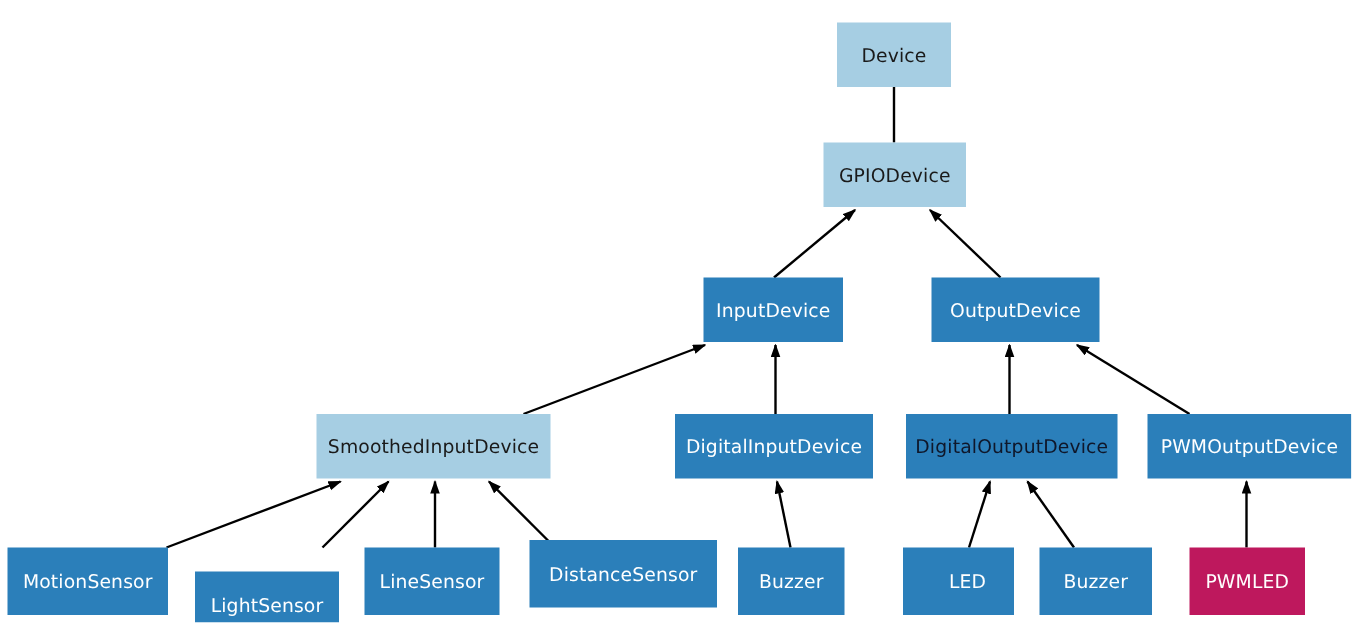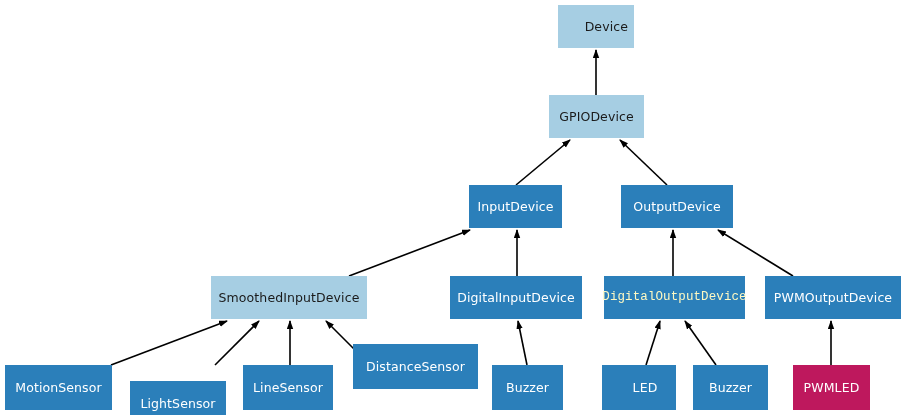--- a/index.html
+++ b/index.html
@@ -73,54 +73,54 @@
         <line x1="215" y1="365" x2="259" y2="321" stroke="#000000" stroke-width="1.6" marker-end="url(#arrowhead)"></line>
         <line x1="290" y1="365" x2="290" y2="321" stroke="#000000" stroke-width="1.6" marker-end="url(#arrowhead)"></line>
         <line x1="370" y1="365" x2="326" y2="321" stroke="#000000" stroke-width="1.6" marker-end="url(#arrowhead)"></line>
         <line x1="527" y1="365" x2="518" y2="321" stroke="#000000" stroke-width="1.6" marker-end="url(#arrowhead)"></line>
         <line x1="646" y1="365" x2="660" y2="321" stroke="#000000" stroke-width="1.6" marker-end="url(#arrowhead)"></line>
         <line x1="716" y1="365" x2="685" y2="321" stroke="#000000" stroke-width="1.6" marker-end="url(#arrowhead)"></line>
         <line x1="831" y1="365" x2="831" y2="321" stroke="#000000" stroke-width="1.6" marker-end="url(#arrowhead)"></line>
       </g>
   </svg>
   <div id="node-group">
-      <div class="node light" style="left: 558px; top: 5px; width: 76px; height: 43px; background: rgb(166, 206, 227); color: rgb(26, 26, 26); justify-content: flex-end;">
+      <div class="node light" style="left: 558px; top: 15px; width: 76px; height: 43px; background: rgb(166, 206, 227); color: rgb(26, 26, 26);">
         <span class="node-label">Device</span>
       </div>
       <div class="node light" style="left: 549px; top: 95px; width: 95px; height: 43px; background: rgb(166, 206, 227); color: rgb(26, 26, 26);">
         <span class="node-label">GPIODevice</span>
       </div>
       <div class="node dark" style="left: 469px; top: 185px; width: 93px; height: 43px; background: rgb(43, 127, 186); color: rgb(255, 255, 255);">
         <span class="node-label">InputDevice</span>
       </div>
       <div class="node dark" style="left: 621px; top: 185px; width: 112px; height: 43px; background: rgb(43, 127, 186); color: rgb(255, 255, 255);">
         <span class="node-label">OutputDevice</span>
       </div>
       <div class="node light" style="left: 211px; top: 276px; width: 156px; height: 43px; background: rgb(166, 206, 227); color: rgb(26, 26, 26);">
         <span class="node-label">SmoothedInputDevice</span>
       </div>
       <div class="node dark" style="left: 450px; top: 276px; width: 132px; height: 43px; background: rgb(43, 127, 186); color: rgb(255, 255, 255);">
         <span class="node-label">DigitalInputDevice</span>
       </div>
-      <div class="node dark" style="left: 604px; top: 276px; width: 141px; height: 43px; background: rgb(43, 127, 186); color: #fef9c3; font-family: Liberation Mono, monospace;">
+      <div class="node dark" style="left: 604px; top: 276px; width: 141px; height: 43px; background: rgb(43, 127, 186); color: #0f172a;">
         <span class="node-label">DigitalOutputDevice</span>
       </div>
       <div class="node dark" style="left: 765px; top: 276px; width: 136px; height: 43px; background: rgb(43, 127, 186); color: rgb(255, 255, 255);">
         <span class="node-label">PWMOutputDevice</span>
       </div>
       <div class="node dark" style="left: 5px; top: 365px; width: 107px; height: 45px; background: rgb(43, 127, 186); color: rgb(255, 255, 255);">
         <span class="node-label">MotionSensor</span>
       </div>
       <div class="node dark" style="left: 130px; top: 365px; width: 96px; height: 45px; background: rgb(43, 127, 186); color: rgb(255, 255, 255); margin-top: 16px;">
         <span class="node-label">LightSensor</span>
       </div>
       <div class="node dark" style="left: 243px; top: 365px; width: 90px; height: 45px; background: rgb(43, 127, 186); color: rgb(255, 255, 255);">
         <span class="node-label">LineSensor</span>
       </div>
-      <div class="node dark" style="left: 353px; top: 344px; width: 125px; height: 45px; background: rgb(43, 127, 186); color: rgb(255, 255, 255);">
+      <div class="node dark" style="left: 353px; top: 360px; width: 125px; height: 45px; background: rgb(43, 127, 186); color: rgb(255, 255, 255);">
         <span class="node-label">DistanceSensor</span>
       </div>
       <div class="node dark" style="left: 492px; top: 365px; width: 71px; height: 45px; background: rgb(43, 127, 186); color: rgb(255, 255, 255);">
         <span class="node-label">Buzzer</span>
       </div>
       <div class="node dark" style="left: 602px; top: 365px; width: 74px; height: 45px; background: rgb(43, 127, 186); color: rgb(255, 255, 255); padding-left: 12px;">
         <span class="node-label">LED</span>
       </div>
       <div class="node dark" style="left: 693px; top: 365px; width: 75px; height: 45px; background: rgb(43, 127, 186); color: rgb(255, 255, 255);">
         <span class="node-label">Buzzer</span>

